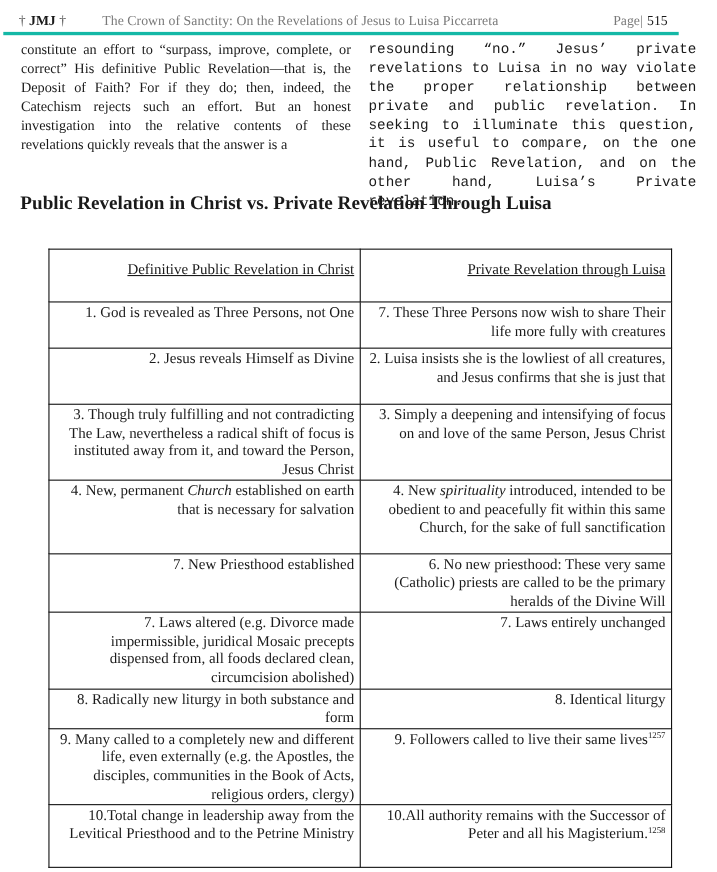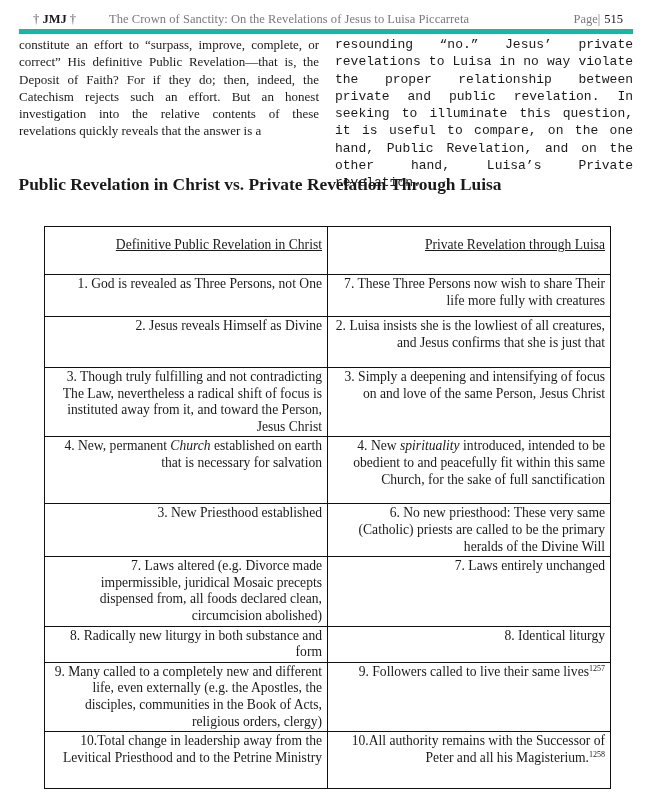--- a/index.html
+++ b/index.html
@@ -2,22 +2,22 @@
 <html><head>
 <meta charset="utf-8">
 <style>
   html, body { margin: 0; padding: 0; background: #ffffff; }
   body {
     width: 652px; height: 793px; position: relative; overflow: hidden;
     font-family: "Liberation Serif", "DejaVu Serif", serif;
     color: #1a1a1a;
   }
   .running-header {
-    position: absolute; left: 19px; top: 9px; width: 614px; height: 20px;
-    border-bottom: 5px solid #14b8a6;
+    position: absolute; left: 3px; top: 9px; width: 614px; height: 20px;
+    border-bottom: 3px solid #14b8a6;
     font-size: 12.5px; color: #7a7a7a;
   }
   .running-header .jmj { position: absolute; left: 14px; top: 3px; color: #555; font-size: 12.5px; }
   .running-header .jmj b { color: #1a1a1a; font-weight: bold; }
   .running-header .book-title { position: absolute; left: 90px; top: 3px; letter-spacing: 0.05px; }
   .running-header .page-no { position: absolute; right: 10px; top: 3px; }
   .running-header .page-no .num { color: #1a1a1a; margin-left: 4px; }
 
   .body-cols { position: absolute; top: 36px; left: 0; width: 652px; }
   .col {
@@ -88,21 +88,21 @@
     </tr>
     <tr style="height:67px">
       <td>3.  Though truly fulfilling and not contradicting The Law, nevertheless a radical shift of focus is instituted away from it, and toward the Person, Jesus Christ</td>
       <td>3.  Simply a deepening and intensifying of focus on and love of the same Person, Jesus Christ</td>
     </tr>
     <tr style="height:67px">
       <td><span>4.  New, permanent </span><i>Church</i><span> established on earth that is necessary for salvation</span></td>
       <td><span>4.  New </span><i>spirituality</i><span> introduced, intended to be obedient to and peacefully fit within this same Church, for the sake of full sanctification</span></td>
     </tr>
     <tr style="height:50px">
-      <td>3.  New Priesthood established</td>
+      <td>7.  New Priesthood established</td>
       <td>6.  No new priesthood: These very same (Catholic) priests are called to be the primary heralds of the Divine Will</td>
     </tr>
     <tr style="height:67px">
       <td>7.  Laws altered (e.g. Divorce made impermissible, juridical Mosaic precepts dispensed from, all foods declared clean, circumcision abolished)</td>
       <td>7.  Laws entirely unchanged</td>
     </tr>
     <tr style="height:33px">
       <td>8.  Radically new liturgy in both substance and form</td>
       <td>8.  Identical liturgy</td>
     </tr>

